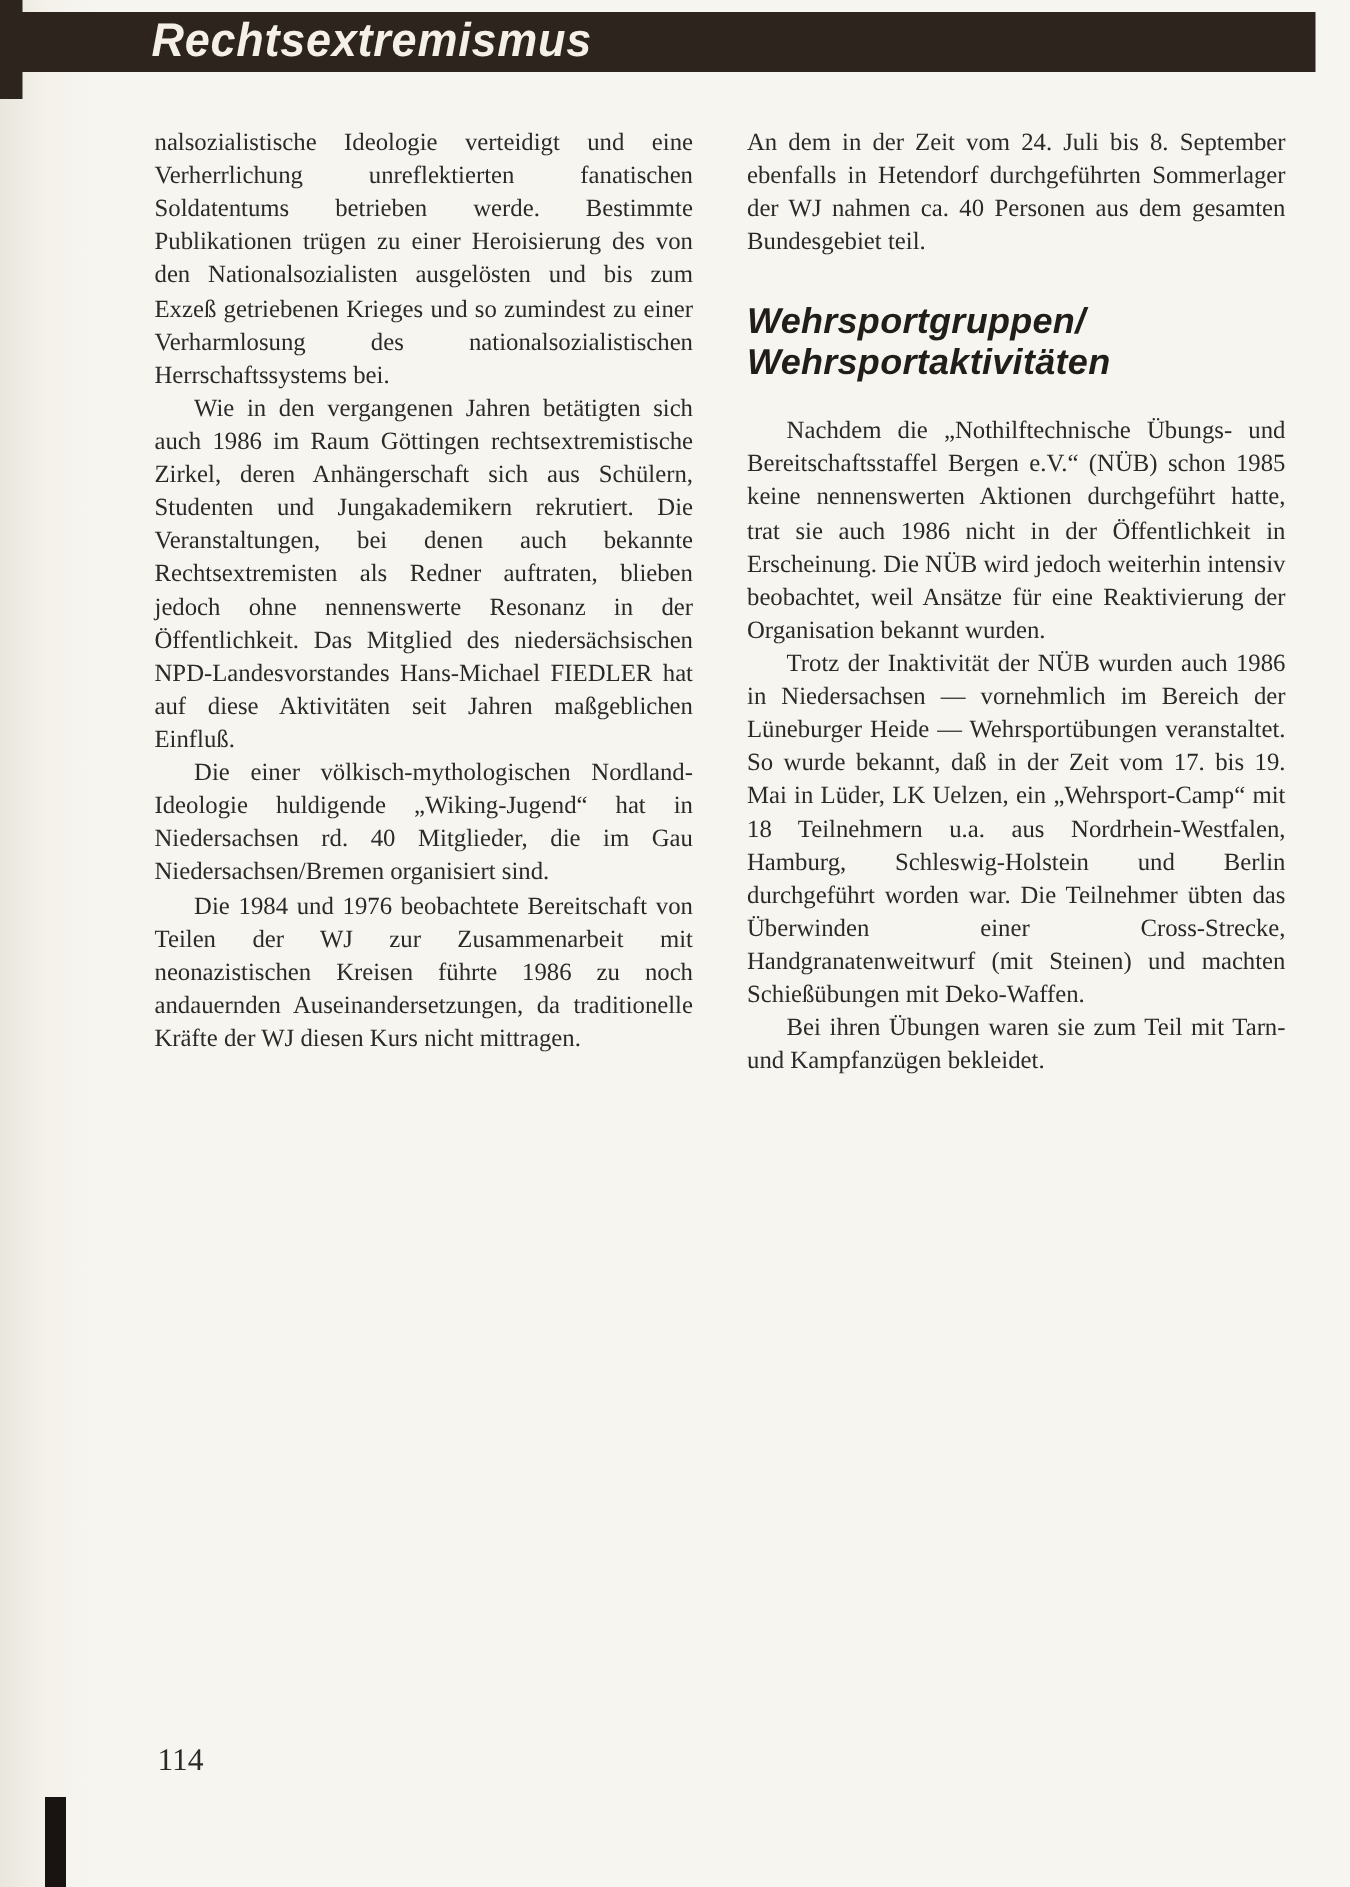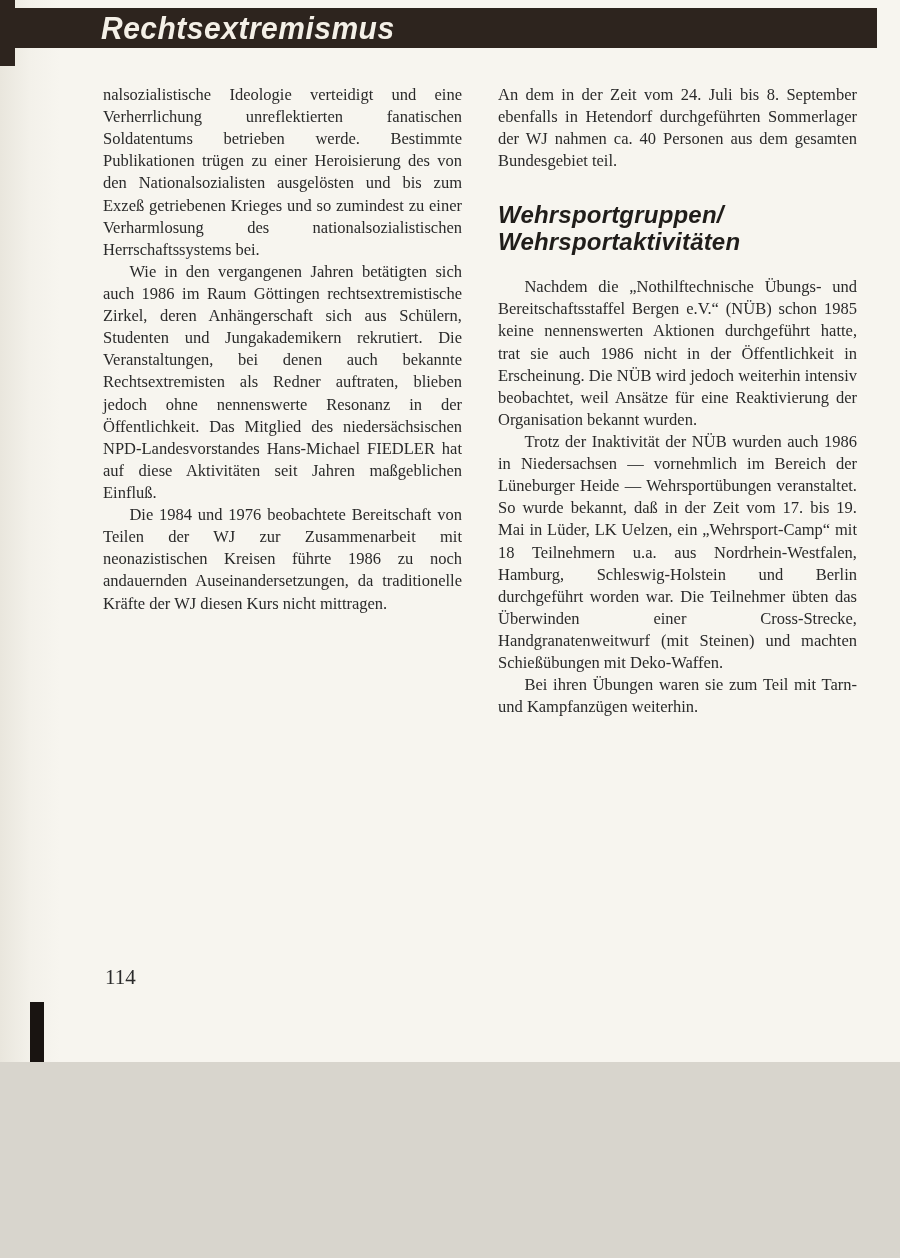--- a/index.html
+++ b/index.html
@@ -1,19 +1,19 @@
 <!DOCTYPE html>
 <html lang="de"><head>
 <meta charset="utf-8">
 <style>
   html, body { margin: 0; padding: 0; background: #d8d5cd; }
   .page {
     position: relative;
     width: 900px;
-    height: 1062px;
+    height: 1258px;
     margin: 0 auto;
     background: linear-gradient(90deg, #e9e6dd 0px, #f3f1ea 30px, #f7f5ef 60px, #f7f5ef 100%);
     overflow: hidden;
     font-family: "Liberation Serif", serif;
     color: #2a2a2a;
   }
   .corner-mark {
     position: absolute;
     left: 0; top: 0;
     width: 15px; height: 66px;
@@ -88,29 +88,30 @@
 
   <div class="header-bar">
     <span class="header-title">Rechtsextremismus</span>
   </div>
 
   <div class="content">
 
     <div class="col">
       <p>nalsozialistische Ideologie verteidigt und eine Verherrlichung unreflektierten fanatischen Soldatentums betrieben werde. Bestimmte Publikationen trügen zu einer Heroisierung des von den Nationalsozialisten ausgelösten und bis zum Exzeß getriebenen Krieges und so zumindest zu einer Verharmlosung des nationalsozialistischen Herrschaftssystems bei.</p>
       <p class="indent">Wie in den vergangenen Jahren betätigten sich auch 1986 im Raum Göttingen rechtsextremistische Zirkel, deren Anhängerschaft sich aus Schülern, Studenten und Jungakademikern rekrutiert. Die Veranstaltungen, bei denen auch bekannte Rechtsextremisten als Redner auftraten, blieben jedoch ohne nennenswerte Resonanz in der Öffentlichkeit. Das Mitglied des niedersächsischen NPD-Landesvorstandes Hans-Michael FIEDLER hat auf diese Aktivitäten seit Jahren maßgeblichen Einfluß.</p>
+      <p class="indent">Die einer völkisch-mythologischen Nordland-Ideologie huldigende „Wiking-Jugend“ hat in Niedersachsen rd. 40 Mitglieder, die im Gau Niedersachsen/Bremen organisiert sind.</p>
       <p class="indent">Die 1984 und 1976 beobachtete Bereitschaft von Teilen der WJ zur Zusammenarbeit mit neonazistischen Kreisen führte 1986 zu noch andauernden Auseinandersetzungen, da traditionelle Kräfte der WJ diesen Kurs nicht mittragen.</p>
     </div>
 
     <div class="col">
       <p>An dem in der Zeit vom 24. Juli bis 8. September ebenfalls in Hetendorf durchgeführten Sommerlager der WJ nahmen ca. 40 Personen aus dem gesamten Bundesgebiet teil.</p>
       <h2 class="section-heading">Wehrsportgruppen/
 Wehrsportaktivitäten</h2>
       <p class="indent">Nachdem die „Nothilftechnische Übungs- und Bereitschaftsstaffel Bergen e.V.“ (NÜB) schon 1985 keine nennenswerten Aktionen durchgeführt hatte, trat sie auch 1986 nicht in der Öffentlichkeit in Erscheinung. Die NÜB wird jedoch weiterhin intensiv beobachtet, weil Ansätze für eine Reaktivierung der Organisation bekannt wurden.</p>
       <p class="indent">Trotz der Inaktivität der NÜB wurden auch 1986 in Niedersachsen — vornehmlich im Bereich der Lüneburger Heide — Wehrsportübungen veranstaltet. So wurde bekannt, daß in der Zeit vom 17. bis 19. Mai in Lüder, LK Uelzen, ein „Wehrsport-Camp“ mit 18 Teilnehmern u.a. aus Nordrhein-Westfalen, Hamburg, Schleswig-Holstein und Berlin durchgeführt worden war. Die Teilnehmer übten das Überwinden einer Cross-Strecke, Handgranatenweitwurf (mit Steinen) und machten Schießübungen mit Deko-Waffen.</p>
-      <p class="indent">Bei ihren Übungen waren sie zum Teil mit Tarn- und Kampfanzügen weiterhin.</p>
+      <p class="indent">Bei ihren Übungen waren sie zum Teil mit Tarn- und Kampfanzügen bekleidet.</p>
     </div>
 
   </div>
 
   <div class="page-number">114</div>
 
 </div>
 
 </body></html>

